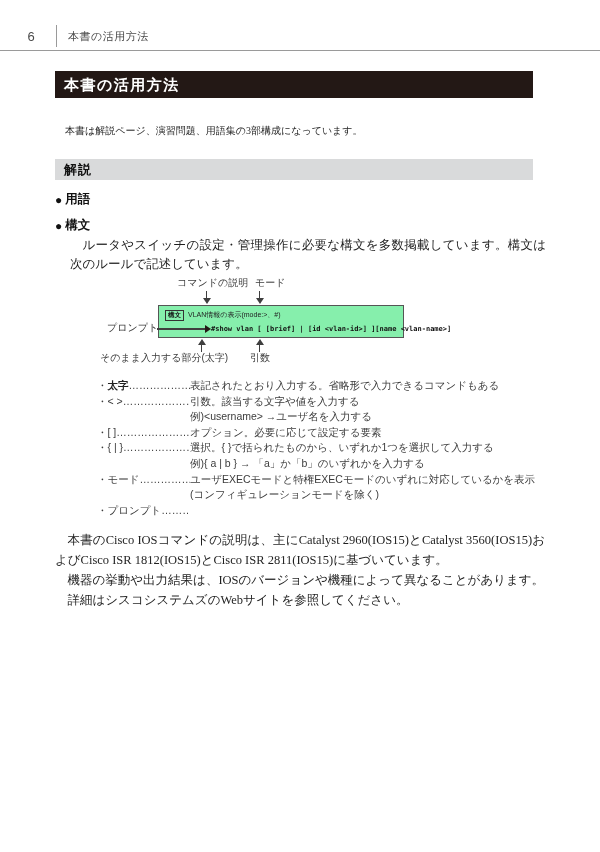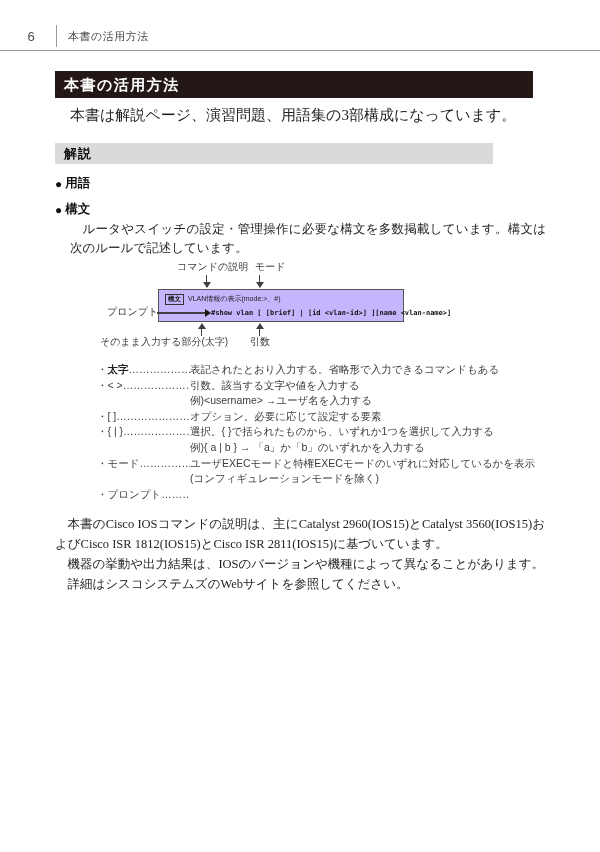--- a/index.html
+++ b/index.html
@@ -15,41 +15,41 @@
 
   .content { margin:0 55px; width:490px; }
 
   
   .title-bar { margin-top:20px; width:478px; height:27px; line-height:27px;
                background:#231815; color:#fff; font-weight:bold; font-size:15px;
                padding-left:9px; letter-spacing:1.5px; }
 
   .serif { font-family:"Liberation Serif", serif; color:#1f1f1f; }
 
-  .intro-para { margin-top:8px; font-size:15px; line-height:18px; text-indent:1em; }
-
-  
-  .section-bar { margin-top:19px; width:438px; height:21px; line-height:21px;
+  .intro-para { margin-top:24px; font-size:10px; line-height:18px; text-indent:1em; }
+
+  
+  .section-bar { margin-top:19px; width:478px; height:21px; line-height:21px;
                  background:#d9dadb; font-weight:bold; font-size:13px;
                  padding-left:9px; letter-spacing:1px; color:#111; }
 
   
   .subheading { margin-top:11px; font-size:12.5px; font-weight:bold; color:#111;
                 display:flex; align-items:center; }
   .subheading .bullet { font-size:12px; margin-right:3px; }
   .subheading.syntax { margin-top:9px; }
 
   .body-para { margin:2px 0 0 15px; width:476px; font-size:12.5px; line-height:18.5px;
                text-align:justify; text-indent:1em; }
 
   
   .diagram { position:relative; margin-top:3px; width:490px; height:88px; color:#333; }
   .dg-label { position:absolute; font-size:10px; white-space:nowrap; color:#3c3c3c; }
   .syntax-box { position:absolute; left:103px; top:29px; width:246px; height:33px;
-                border:1px solid #555; background:#c4b5fd; }
+                border:1px solid #555; background:#86efac; }
   .sb-line1 { position:absolute; left:6px; top:4px; display:flex; align-items:center; gap:4px; }
   .sb-badge { font-size:6.5px; font-weight:bold; border:1px solid #333; padding:0 2px;
               line-height:8.5px; color:#111; }
   .sb-title { font-size:7px; color:#222; white-space:nowrap; }
   .sb-cmd { position:absolute; left:52px; top:19px; font-family:"DejaVu Sans Mono", monospace;
             font-size:7px; font-weight:bold; white-space:nowrap; color:#111; }
   
   .arr-v { position:absolute; width:9px; display:flex; flex-direction:column; align-items:center; }
   .arr-v .shaft { width:1.5px; height:7px; background:#3f3f3f; }
   .arr-v .head-down { width:0; height:0; border-left:4px solid transparent;

